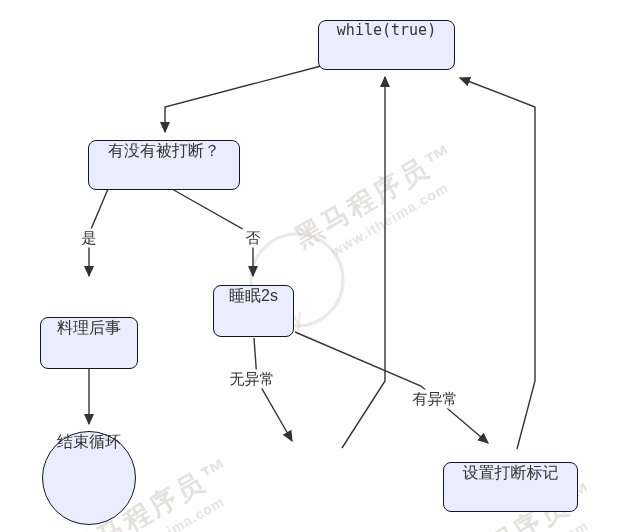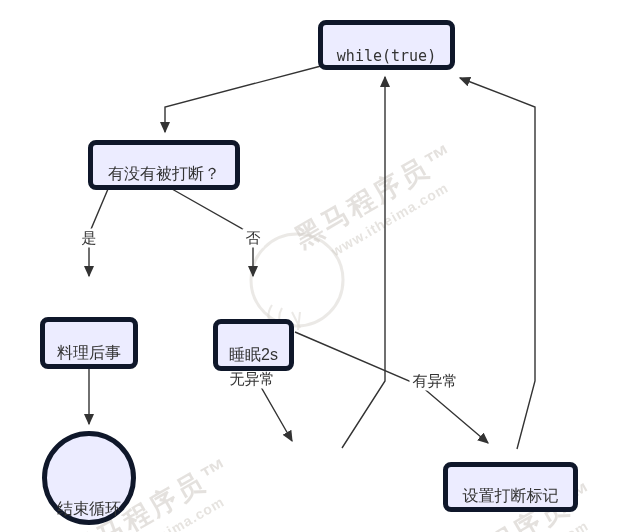--- a/index.html
+++ b/index.html
@@ -40,23 +40,23 @@
   path.edge {
     fill: none;
     stroke: #333333;
     stroke-width: 1.4;
   }
   
   .node {
     position: absolute;
     box-sizing: border-box;
     background: #ECECFF;
-    border: 5px solid #0f172a;
+    border: 1px solid #0f172a;
     display: flex;
-    align-items: flex-end;
+    align-items: flex-start;
     justify-content: center;
     font-size: 16px;
     color: #333333;
     z-index: 3;
   }
   .node.rect { border-radius: 8px; }
   .node.circle { border-radius: 50%; }
   .node .mono {
     font-family: "DejaVu Sans Mono", "Liberation Mono", monospace;
     font-size: 15px;
@@ -120,31 +120,31 @@
   </div>
 
   <div class="node rect" style="left:88px; top:140px; width:152px; height:50px;">
     <span>有没有被打断？</span>
   </div>
 
   <div class="node rect" style="left:40px; top:285px; width:98px; height:52px;margin-top:32px;">
     <span>料理后事</span>
   </div>
 
-  <div class="node rect" style="left:213px; top:285px; width:81px; height:52px;margin-top:34px;">
+  <div class="node rect" style="left:213px; top:285px; width:81px; height:52px;">
     <span>睡眠2s</span>
   </div>
 
   <div class="node circle" style="left:42px; top:431px; width:94px; height:94px;">
     <span>结束循环</span>
   </div>
 
 
   <div class="node rect" style="left:443px; top:450px; width:135px; height:50px;margin-top:12px;">
     <span>设置打断标记</span>
   </div>
 
   <div class="edge-label" style="left:89px; top:238px;">是</div>
   <div class="edge-label" style="left:253px; top:238px;">否</div>
   <div class="edge-label" style="left:252px; top:379px;">无异常</div>
-  <div class="edge-label" style="left:435px; top:381px;">有异常</div>
+  <div class="edge-label" style="left:435px; top:399px;">有异常</div>
 
 </div>
 
 </body></html>

